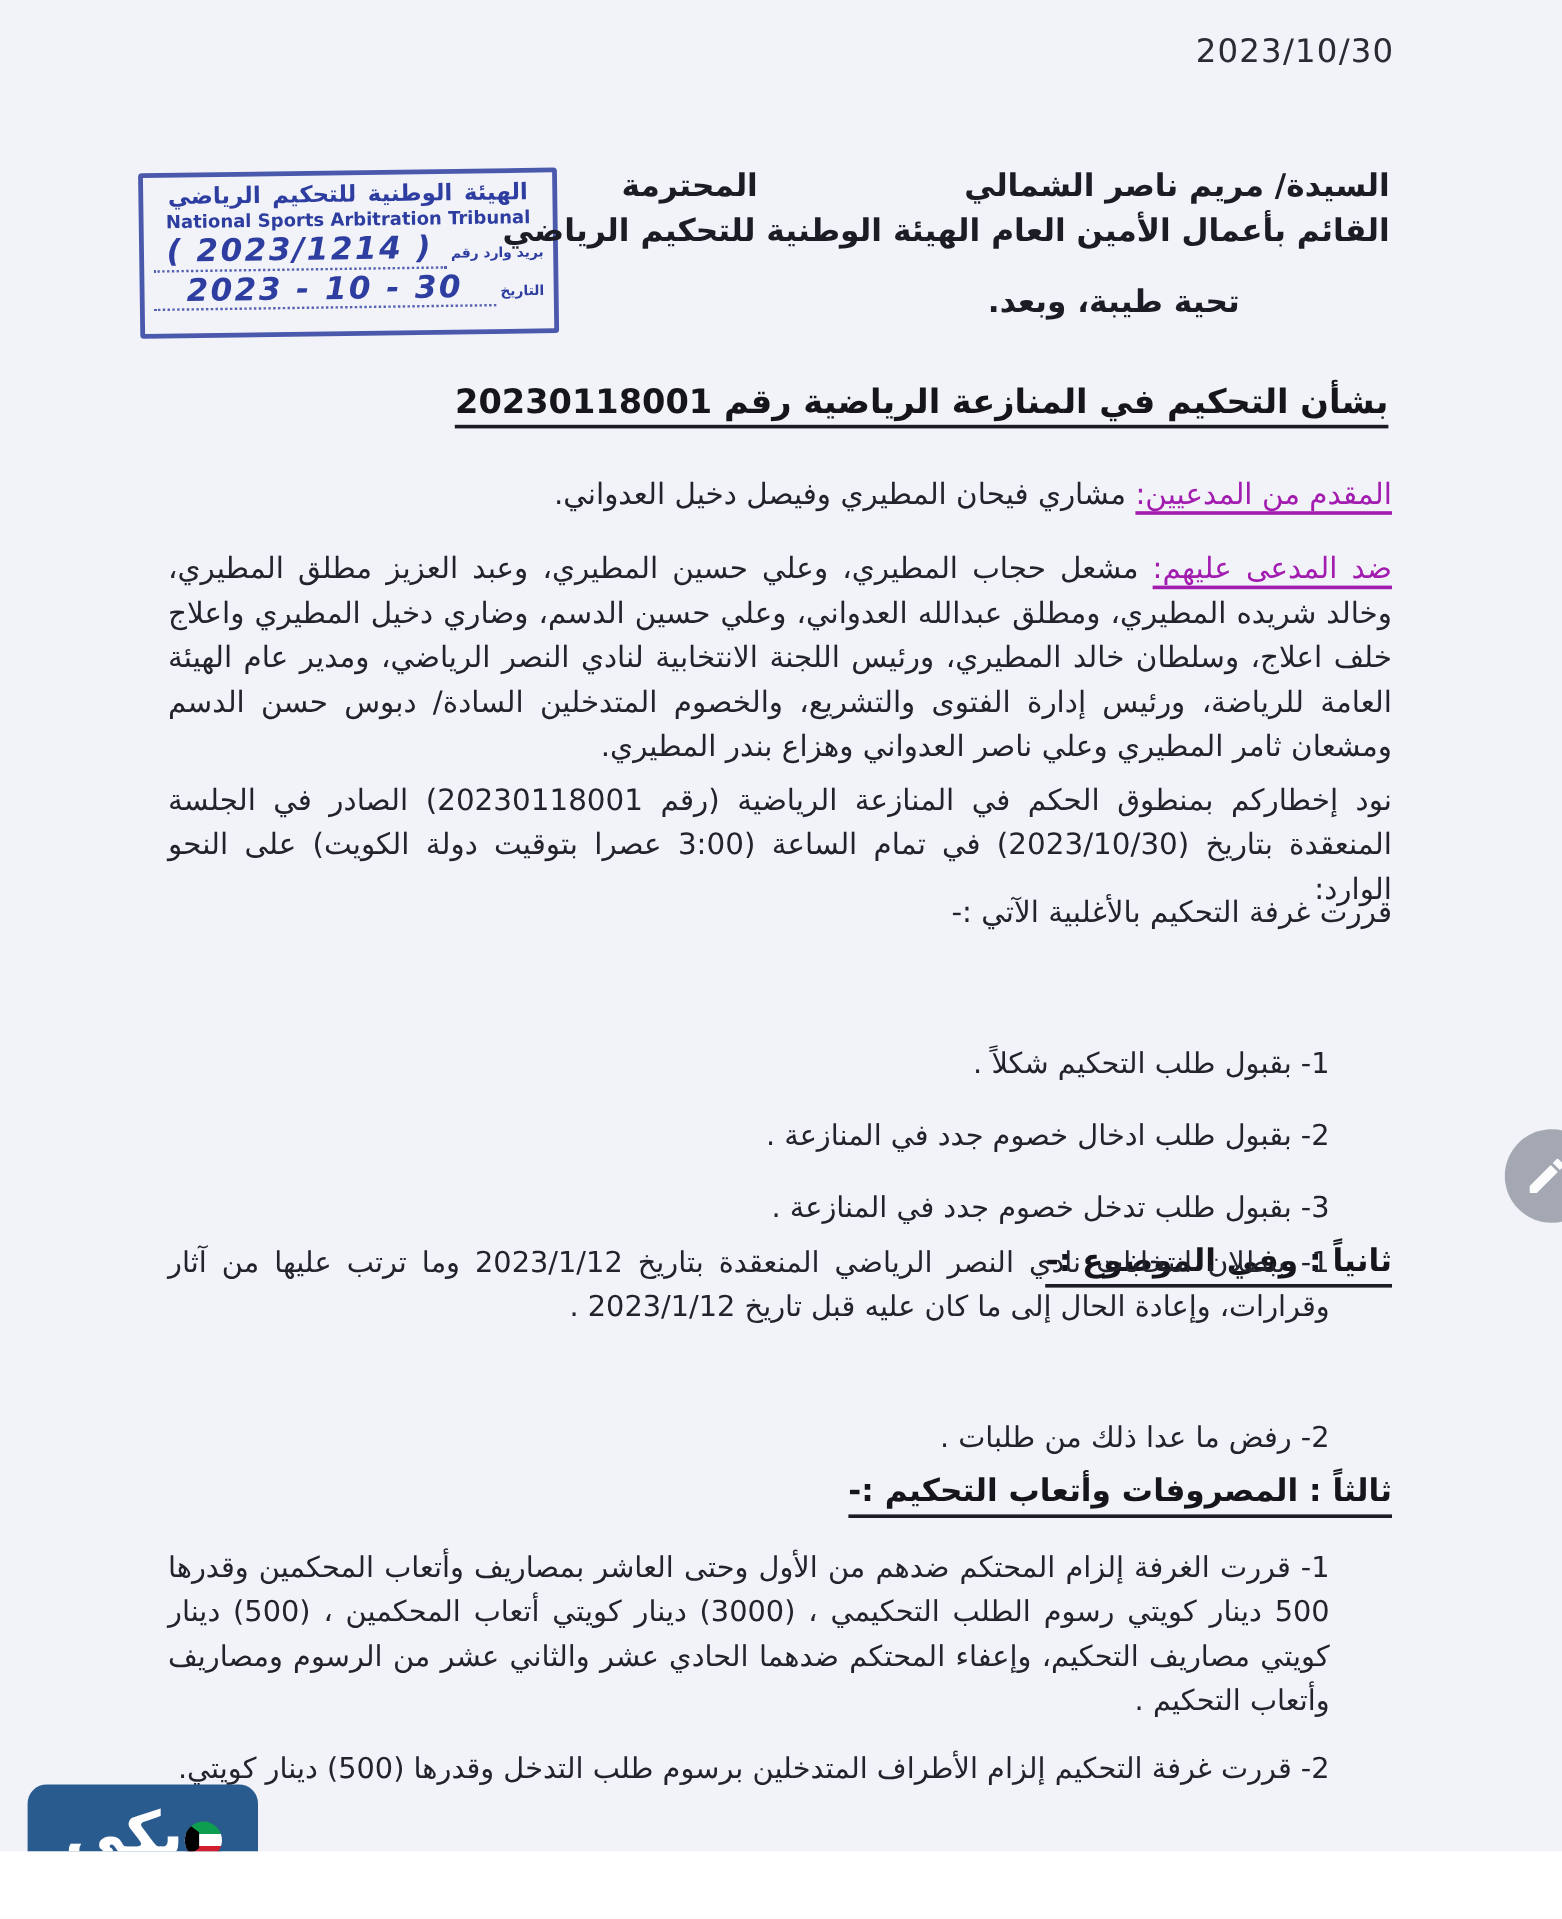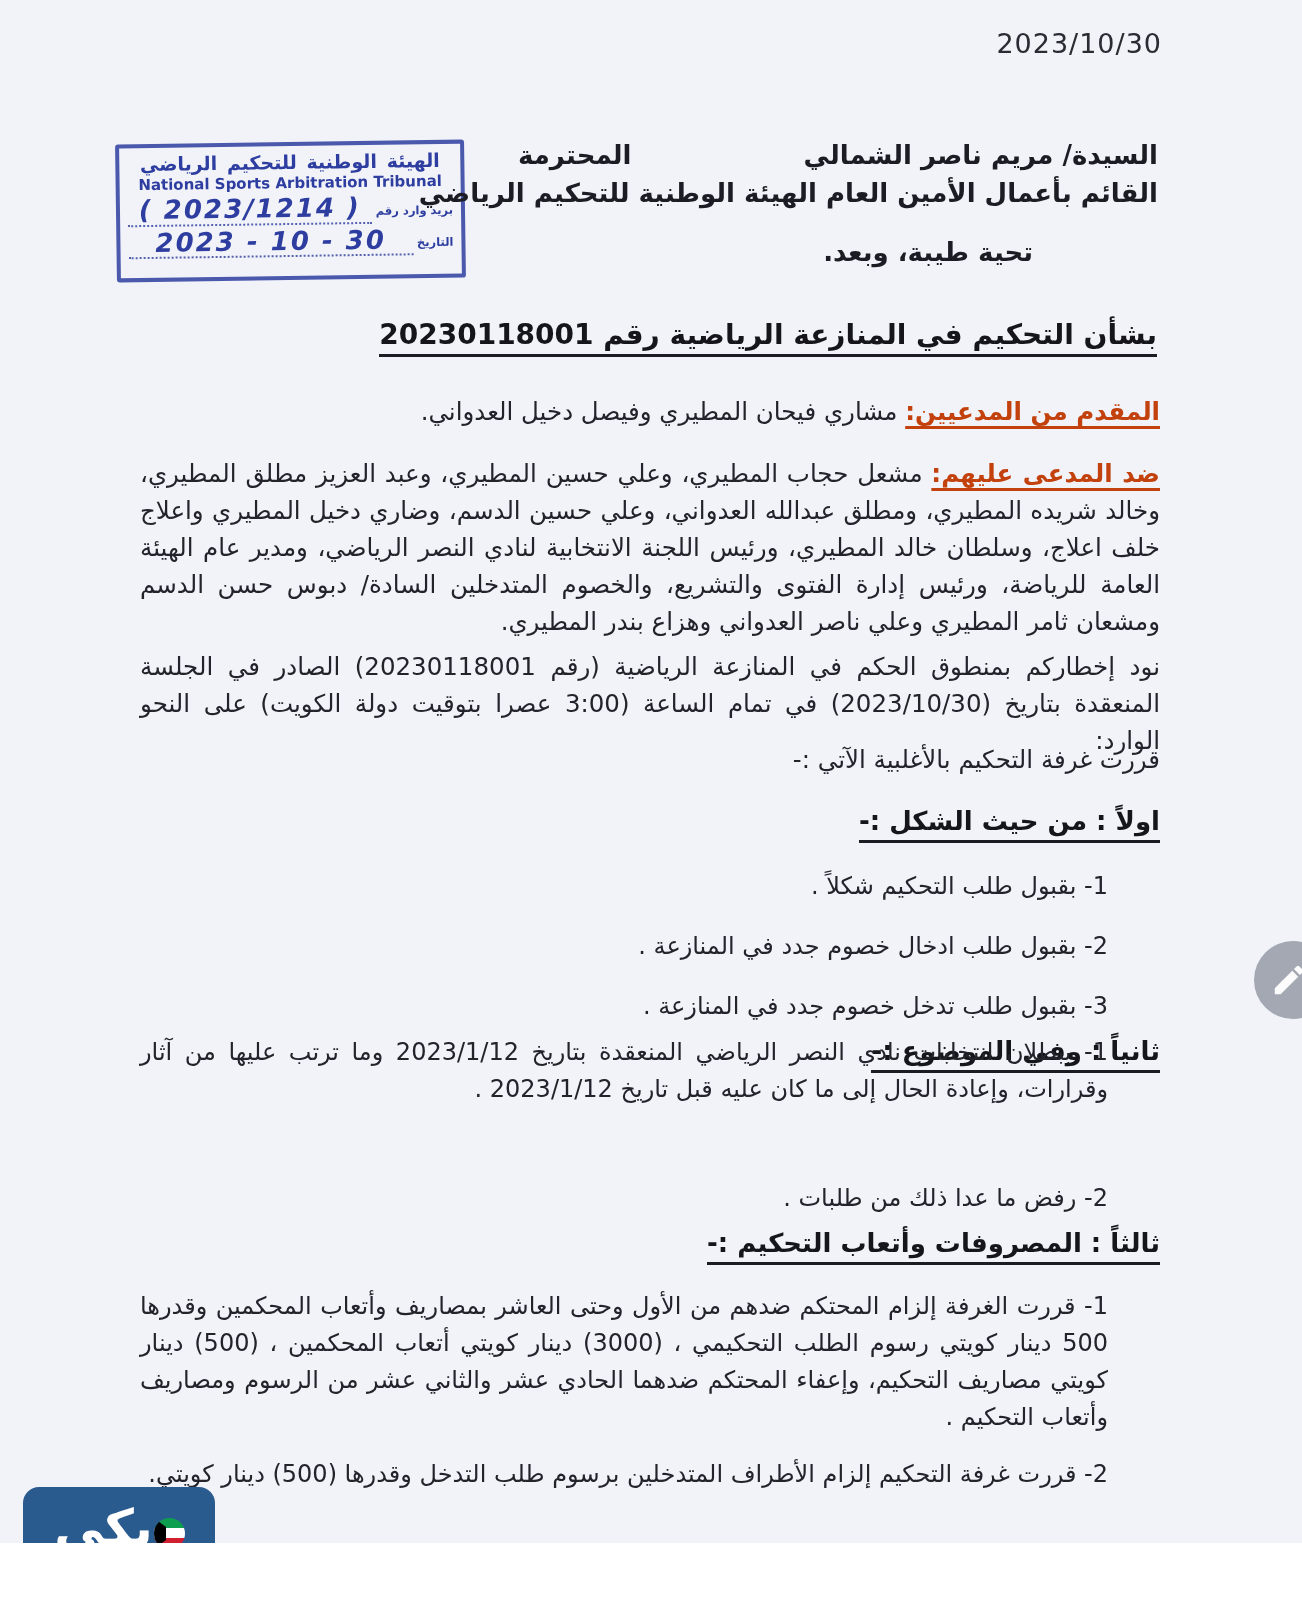--- a/index.html
+++ b/index.html
@@ -31,21 +31,21 @@
   .greeting{position:absolute;top:237px;right:269px;direction:rtl;font-weight:bold;font-size:26px;color:#1c1c24;}
   
   .subject{
     position:absolute;top:318px;right:145px;direction:rtl;font-weight:bold;font-size:28px;color:#15151b;
     border-bottom:3px solid #1c1c24;padding-bottom:3px;
   }
   
   .content{position:absolute;left:140px;top:0;width:1020px;height:100%;direction:rtl;}
   .blk{position:absolute;width:100%;right:0;}
   .para{font-size:24.5px;line-height:37px;text-align:justify;}
-  .lead{font-weight:bold;text-decoration:underline;text-decoration-thickness:2.5px;text-underline-offset:6px;color:#c2410c;}
+  .lead{font-weight:normal;text-decoration:underline;text-decoration-thickness:2.5px;text-underline-offset:6px;color:#a21caf;}
   .heading{font-weight:bold;font-size:26px;color:#15151b;display:inline-block;border-bottom:3px solid #1c1c24;padding-bottom:4px;}
   .item{font-size:24px;line-height:37px;text-align:justify;padding-left:0;padding-right:52px;box-sizing:border-box;}
   
   .edit-fab{
     position:absolute;left:1254px;top:941px;width:78px;height:78px;border-radius:50%;
     background:#a3a8b3;display:flex;align-items:center;justify-content:center;border:none;padding:0;cursor:pointer;
   }
   .edit-fab svg{width:38px;height:38px;fill:#fcfcfd;transform:translateX(-4px);}
   
   .wiki-logo{
@@ -102,23 +102,20 @@
     </div>
 
     <div class="blk para" style="top:431px;margin-top:24px;">
       <span class="lead">ضد المدعى عليهم:</span><span> مشعل حجاب المطيري، وعلي حسين المطيري، وعبد العزيز مطلق المطيري، وخالد شريده المطيري، ومطلق عبدالله العدواني، وعلي حسين الدسم، وضاري دخيل المطيري واعلاج خلف اعلاج، وسلطان خالد المطيري، ورئيس اللجنة الانتخابية لنادي النصر الرياضي، ومدير عام الهيئة العامة للرياضة، ورئيس إدارة الفتوى والتشريع، والخصوم المتدخلين السادة/ دبوس حسن الدسم ومشعان ثامر المطيري وعلي ناصر العدواني وهزاع بندر المطيري.</span>
     </div>
 
     <div class="blk para" style="top:648px;">نود إخطاركم بمنطوق الحكم في المنازعة الرياضية (رقم 20230118001) الصادر في الجلسة المنعقدة بتاريخ (2023/10/30) في تمام الساعة (3:00 عصرا بتوقيت دولة الكويت) على النحو الوارد:</div>
 
     <div class="blk para" style="top:741px;">قررت غرفة التحكيم بالأغلبية الآتي :-</div>
 
-    <div class="blk" style="top:806px;">
-      <span class="heading">اولاً : من حيث الشكل :-</span>
-    </div>
     <div class="blk item" style="top:868px;">1- بقبول طلب التحكيم شكلاً .</div>
     <div class="blk item" style="top:928px;">2- بقبول طلب ادخال خصوم جدد في المنازعة .</div>
     <div class="blk item" style="top:988px;">3- بقبول طلب تدخل خصوم جدد في المنازعة .</div>
 
     <div class="blk" style="top:1036px;">
       <span class="heading">ثانياً : وفي الموضوع :-</span>
     </div>
     <div class="blk item" style="top:1034px;">1- ببطلان انتخابات نادي النصر الرياضي المنعقدة بتاريخ 2023/1/12 وما ترتب عليها من آثار وقرارات، وإعادة الحال إلى ما كان عليه قبل تاريخ 2023/1/12 .</div>
     <div class="blk item" style="top:1180px;">2- رفض ما عدا ذلك من طلبات .</div>
 

